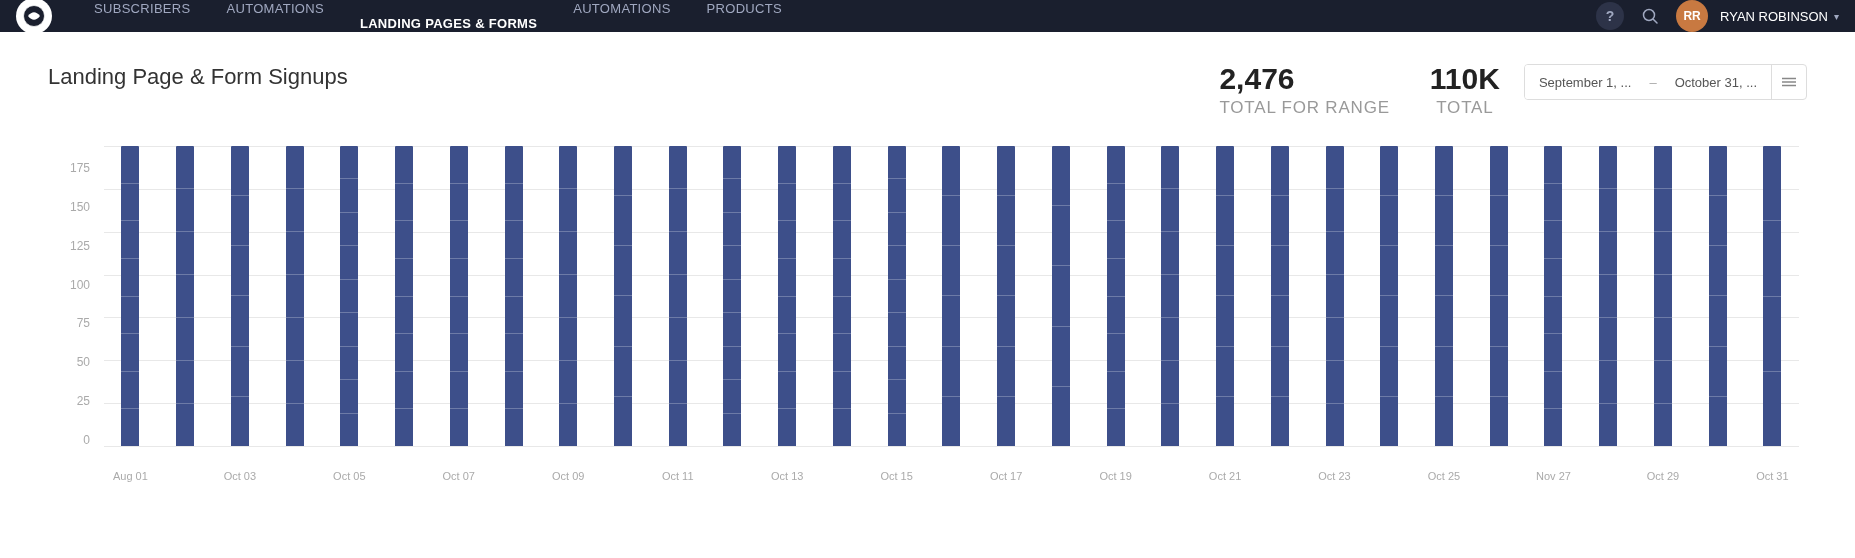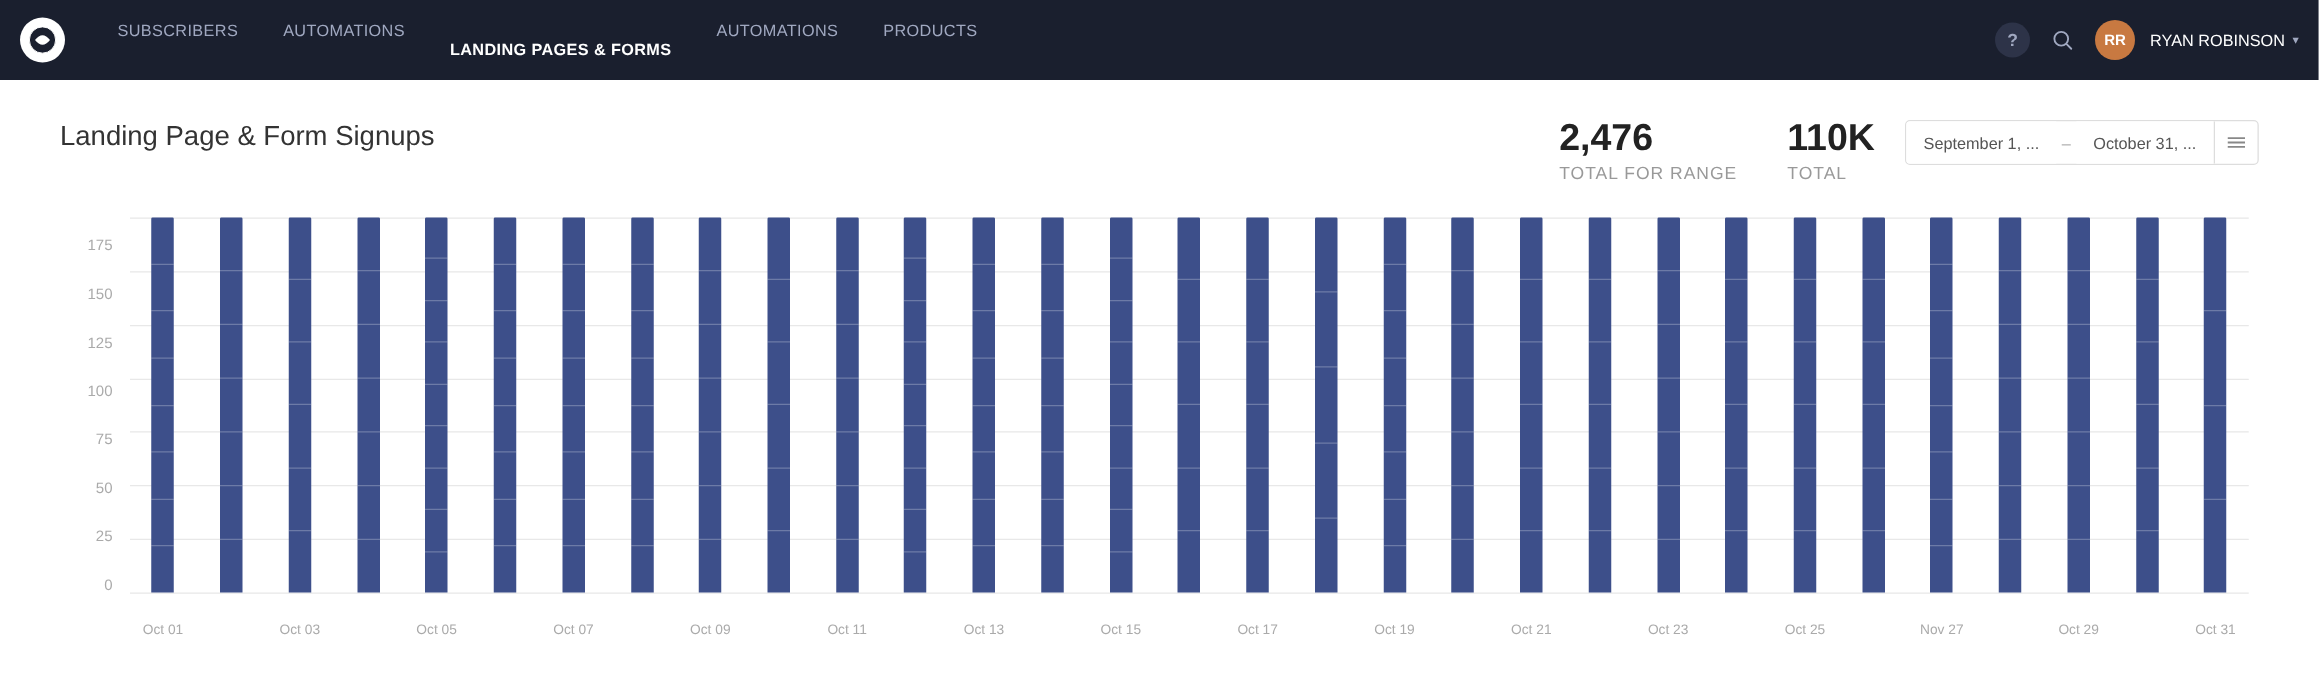--- a/index.html
+++ b/index.html
@@ -1,21 +1,21 @@
 <!DOCTYPE html>
 <html><head>
   <meta charset="utf-8">
   <style>
     * { margin: 0; padding: 0; box-sizing: border-box; }
     body { font-family: -apple-system, BlinkMacSystemFont, 'Segoe UI', sans-serif; background: #fff; }
 
     
     .navbar {
       background: #1a1f2e;
-      height: 64px;
+      height: 32px;
       display: flex;
       align-items: center;
       padding: 0 16px;
       gap: 0;
     }
     .nav-logo {
       width: 36px; height: 36px;
       background: #fff;
       border-radius: 50%;
       display: flex; align-items: center; justify-content: center;
@@ -108,25 +108,26 @@
       margin-right: 24px;
     }
     .stat-block { text-align: left; }
     .stat-value {
       font-size: 30px;
       font-weight: 600;
       color: #222;
       line-height: 1;
     }
     .stat-label {
-      font-size: 14px;
+      font-size: 17px;
       color: #999;
       letter-spacing: 0.8px;
       text-transform: uppercase;
       margin-top: 4px;
+      text-align: center;
     }
     .date-range-control {
       display: flex;
       align-items: center;
       border: 1px solid #ddd;
       border-radius: 4px;
       overflow: hidden;
       height: 36px;
     }
     .date-range-btn {
@@ -766,21 +767,21 @@
                 <div class="bar-inner-line"></div>
                 <div class="bar-inner-line"></div>
                 <div class="bar-inner-line"></div>
               </div>
             </div>
           </div>
         </div>
       </div>
 
     <div class="x-labels" id="x-labels">
-        <div class="x-label">Oct 01</div>
+        <div class="x-label">Aug 01</div>
         <div class="x-label"></div>
         <div class="x-label">Oct 03</div>
         <div class="x-label"></div>
         <div class="x-label">Oct 05</div>
         <div class="x-label"></div>
         <div class="x-label">Oct 07</div>
         <div class="x-label"></div>
         <div class="x-label">Oct 09</div>
         <div class="x-label"></div>
         <div class="x-label">Oct 11</div>

